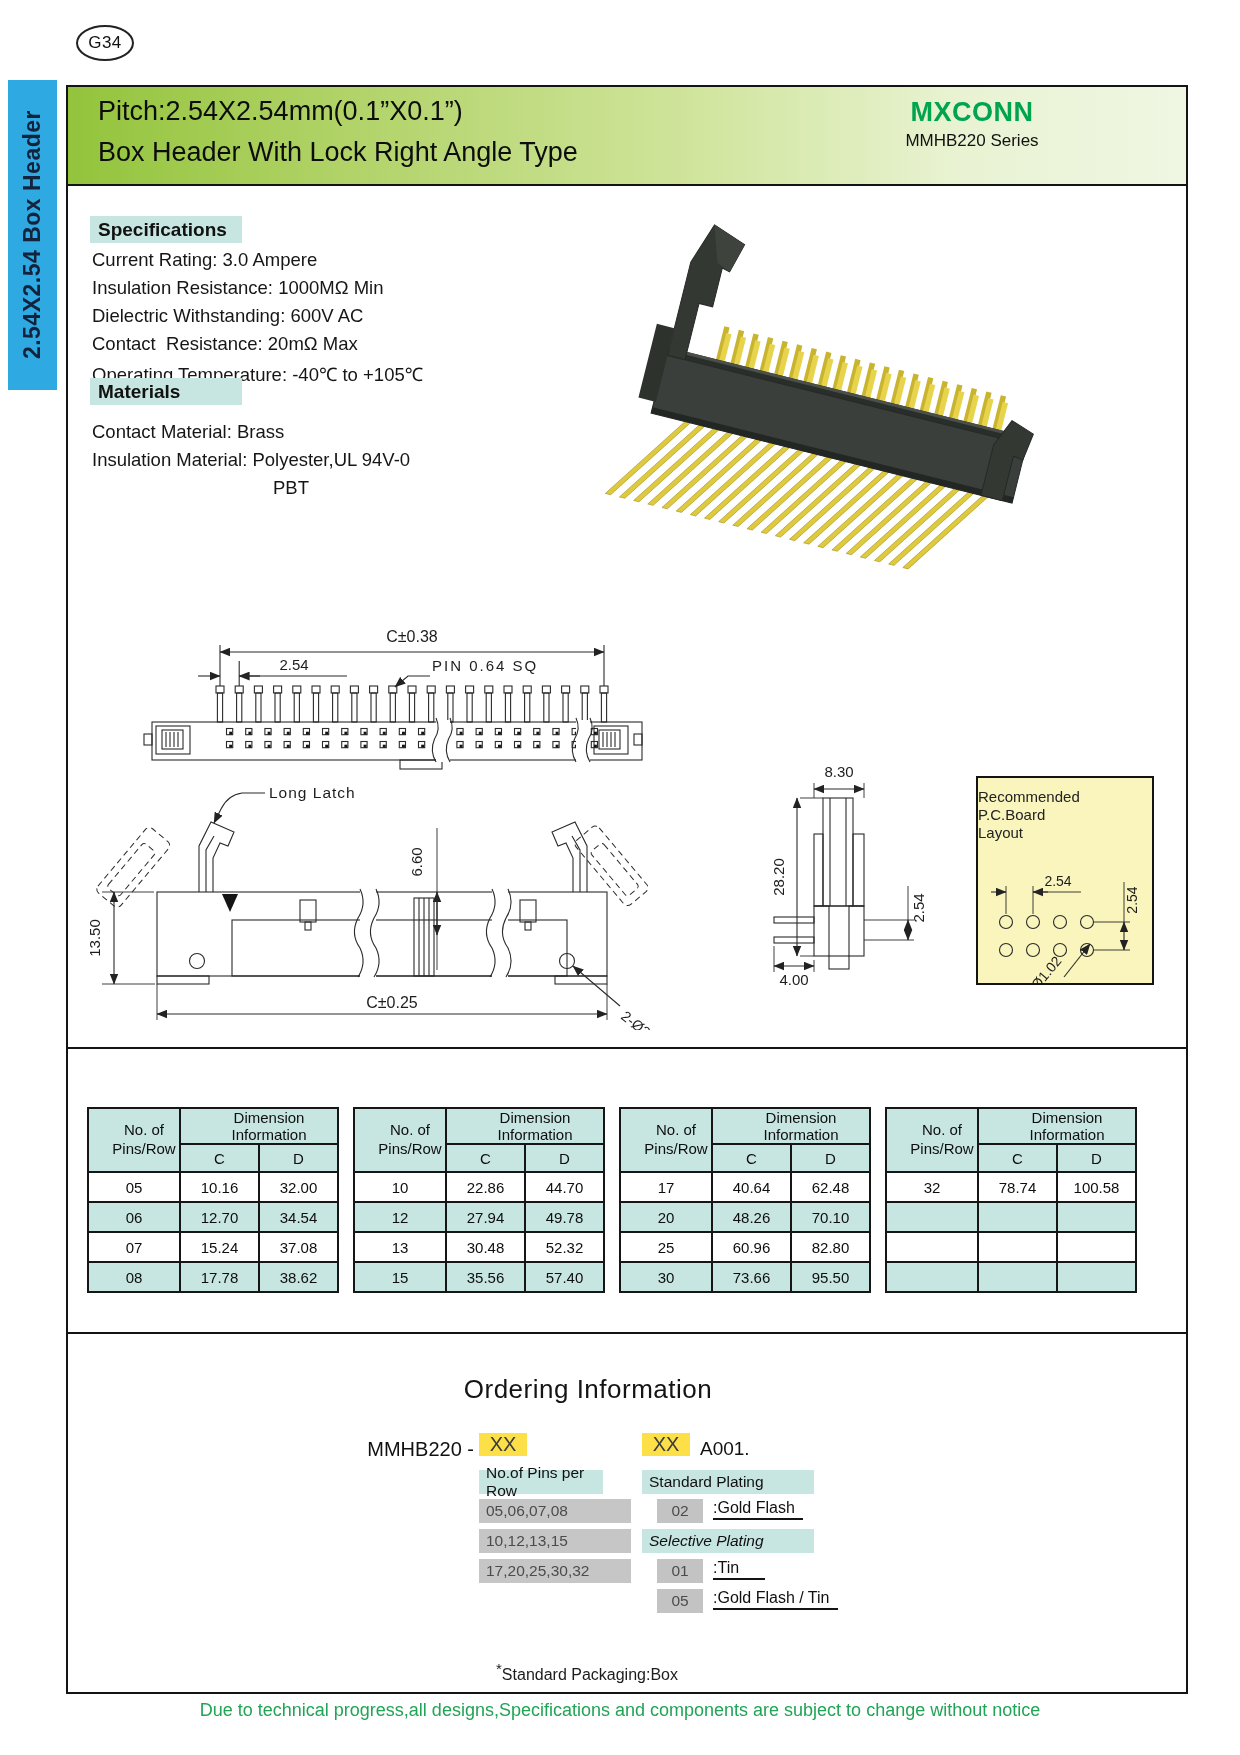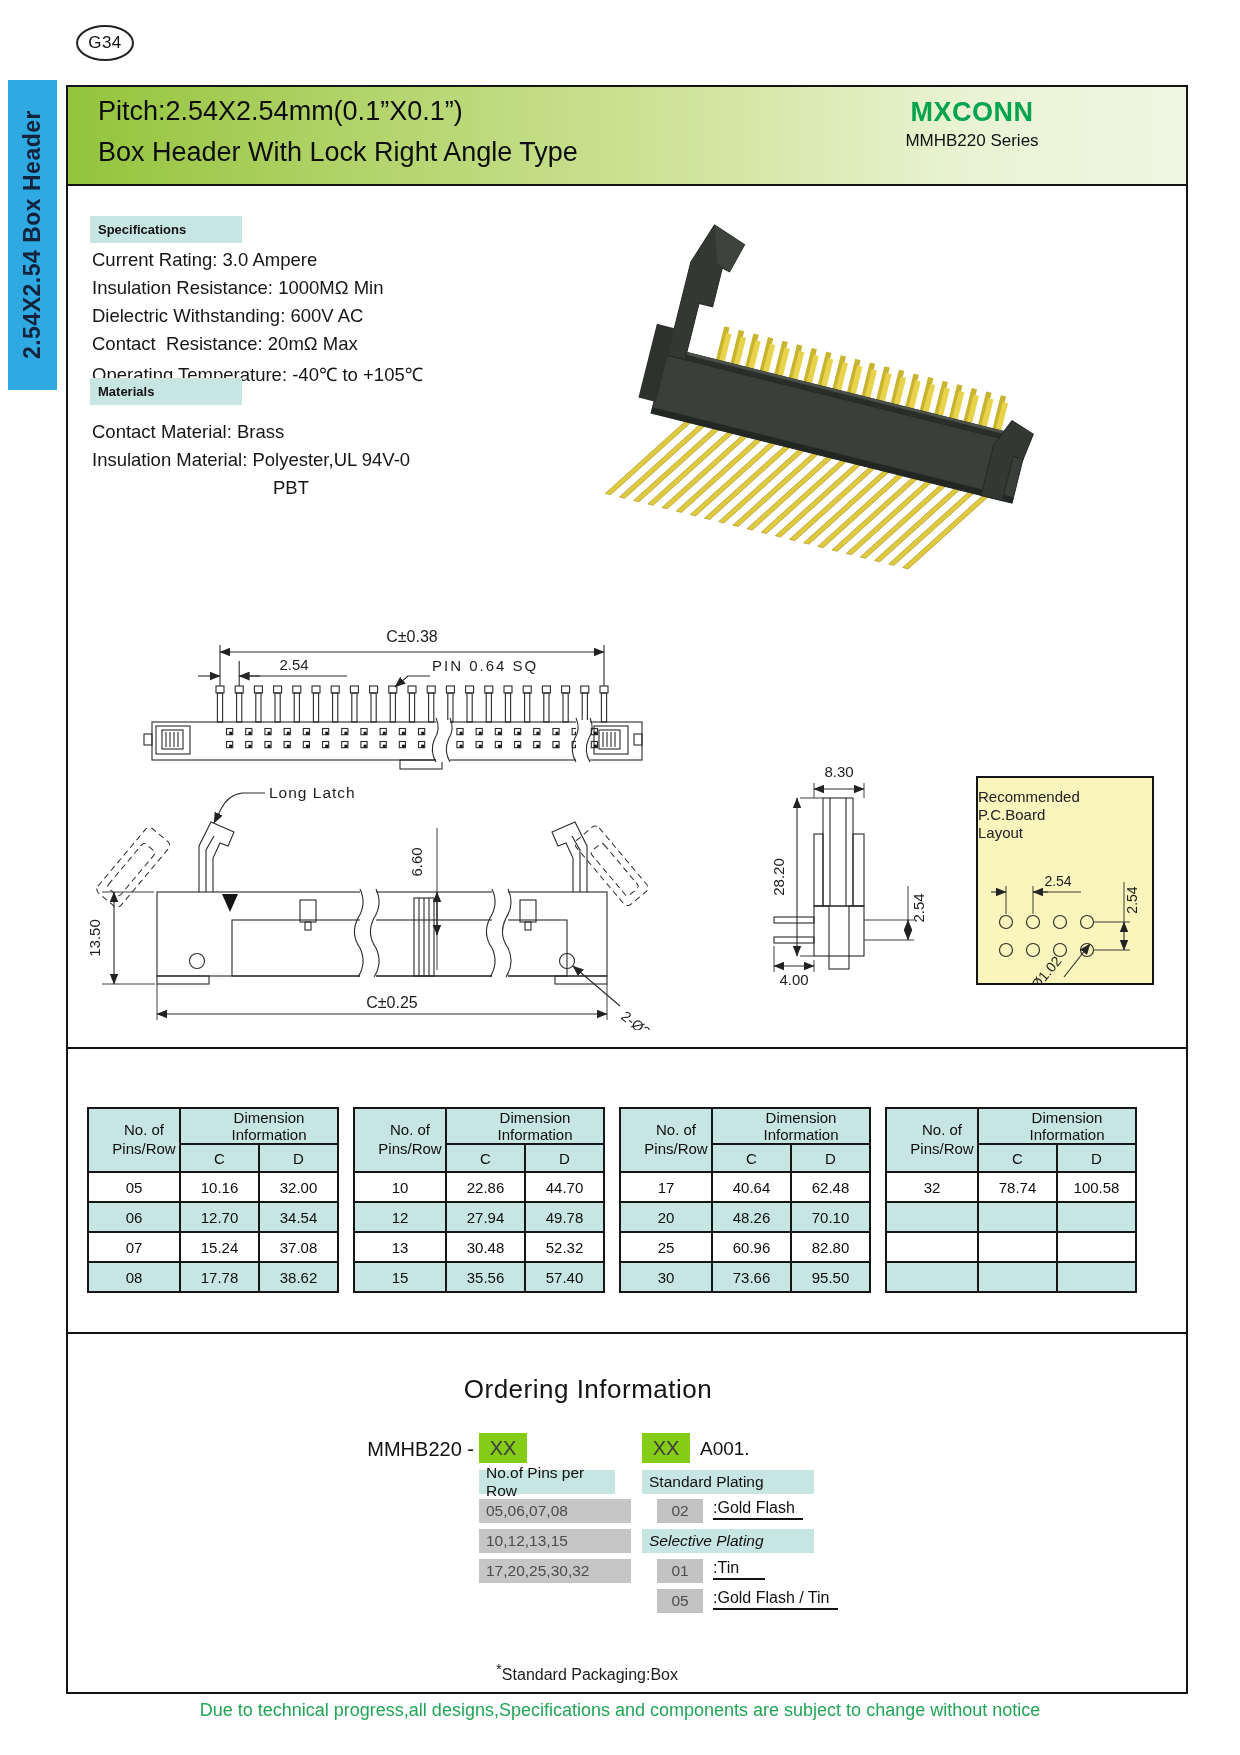--- a/index.html
+++ b/index.html
@@ -14,36 +14,36 @@
   
   .band{left:66px;top:85px;width:1122px;height:101px;border:2px solid #141414;box-sizing:border-box;
         background:linear-gradient(90deg,#93c43c 0%,#aed163 22%,#cfe49a 55%,#e9f3d3 80%,#eff6e2 100%);}
   .band .t1{position:absolute;left:30px;top:9px;font-size:27px;color:#0d0d0d;}
   .band .t2{position:absolute;left:30px;top:50px;font-size:27px;color:#0d0d0d;}
   .brand{position:absolute;left:774px;top:10px;width:260px;text-align:center;}
   .brand .bx{font-size:27px;font-weight:700;color:#00A44F;letter-spacing:.5px;}
   .brand .sr{font-size:17px;color:#111;margin-top:3px;}
   
   .content{left:66px;top:186px;width:1122px;height:1508px;border:2px solid #141414;border-top:none;box-sizing:border-box;}
-  .secHead{width:152px;height:27px;background:#C7E6E2;font-size:13px;font-weight:700;
+  .secHead{width:152px;height:27px;background:#C7E6E2;font-size:19px;font-weight:700;
            display:flex;align-items:center;padding-left:8px;box-sizing:border-box;}
   .specLine{font-size:18.5px;white-space:pre-wrap;color:#161616;}
   .divider{width:1118px;height:2px;background:#141414;left:0;}
   
   table.dim{border-collapse:collapse;table-layout:fixed;width:252px;font-size:15px;color:#0e0e0e;}
   table.dim td{border:2px solid #161616;text-align:center;padding:0;overflow:hidden;}
   table.dim .hd{background:#C7E6E2;}
   table.dim .w1{width:70px;} table.dim .w2{width:89px;} table.dim .w3{width:89px;}
   table.dim tr.h1 td{height:26px;padding-left:20px;} table.dim tr.h2 td{height:26px;} table.dim tr.d td{height:28px;}
   table.dim tr.alt td{background:#C7E6E2;}
   table.dim .stack span{display:block;line-height:1.25;}
   
   .ordTitle{font-size:26px;color:#141414;letter-spacing:.5px;text-align:center;}
-  .grayXX{background:#84cc16;color:#3d3d3d;font-size:20px;display:flex;align-items:center;justify-content:center;width:48px;height:30px;}
-  .tealBox{background:#C7E6E2;color:#101010;font-size:15.5px;display:flex;align-items:center;padding-left:7px;box-sizing:border-box;width:136px;height:24px;}
+  .grayXX{background:#fde047;color:#3d3d3d;font-size:20px;display:flex;align-items:center;justify-content:center;width:48px;height:23px;}
+  .tealBox{background:#C7E6E2;color:#101010;font-size:15.5px;display:flex;align-items:center;padding-left:7px;box-sizing:border-box;width:124px;height:24px;}
   .grayBox{background:#C6C6C6;color:#4c4c4c;font-size:15.5px;display:flex;align-items:center;padding-left:7px;box-sizing:border-box;width:152px;height:24px;}
   .codeBox{background:#C3C3C3;color:#4c4c4c;font-size:15.5px;display:flex;align-items:center;justify-content:center;width:46px;height:24px;}
   .ulab{font-size:16px;color:#101010;border-bottom:2px solid #141414;padding:0 8px 1px 0;display:inline-block;}
   .note{font-size:16px;color:#1c1c1c;text-align:center;}
   .note sup{font-size:15px;}
   
   .pcb{left:908px;top:590px;width:178px;height:209px;background:#FAF5BD;border:2px solid #141414;box-sizing:border-box;}
   .pcb .tl{position:absolute;width:100%;text-align:left;font-size:15px;color:#222;}
   
   .footer{left:0;top:1700px;width:1240px;text-align:center;font-size:18px;font-weight:400;color:#21A455;}

